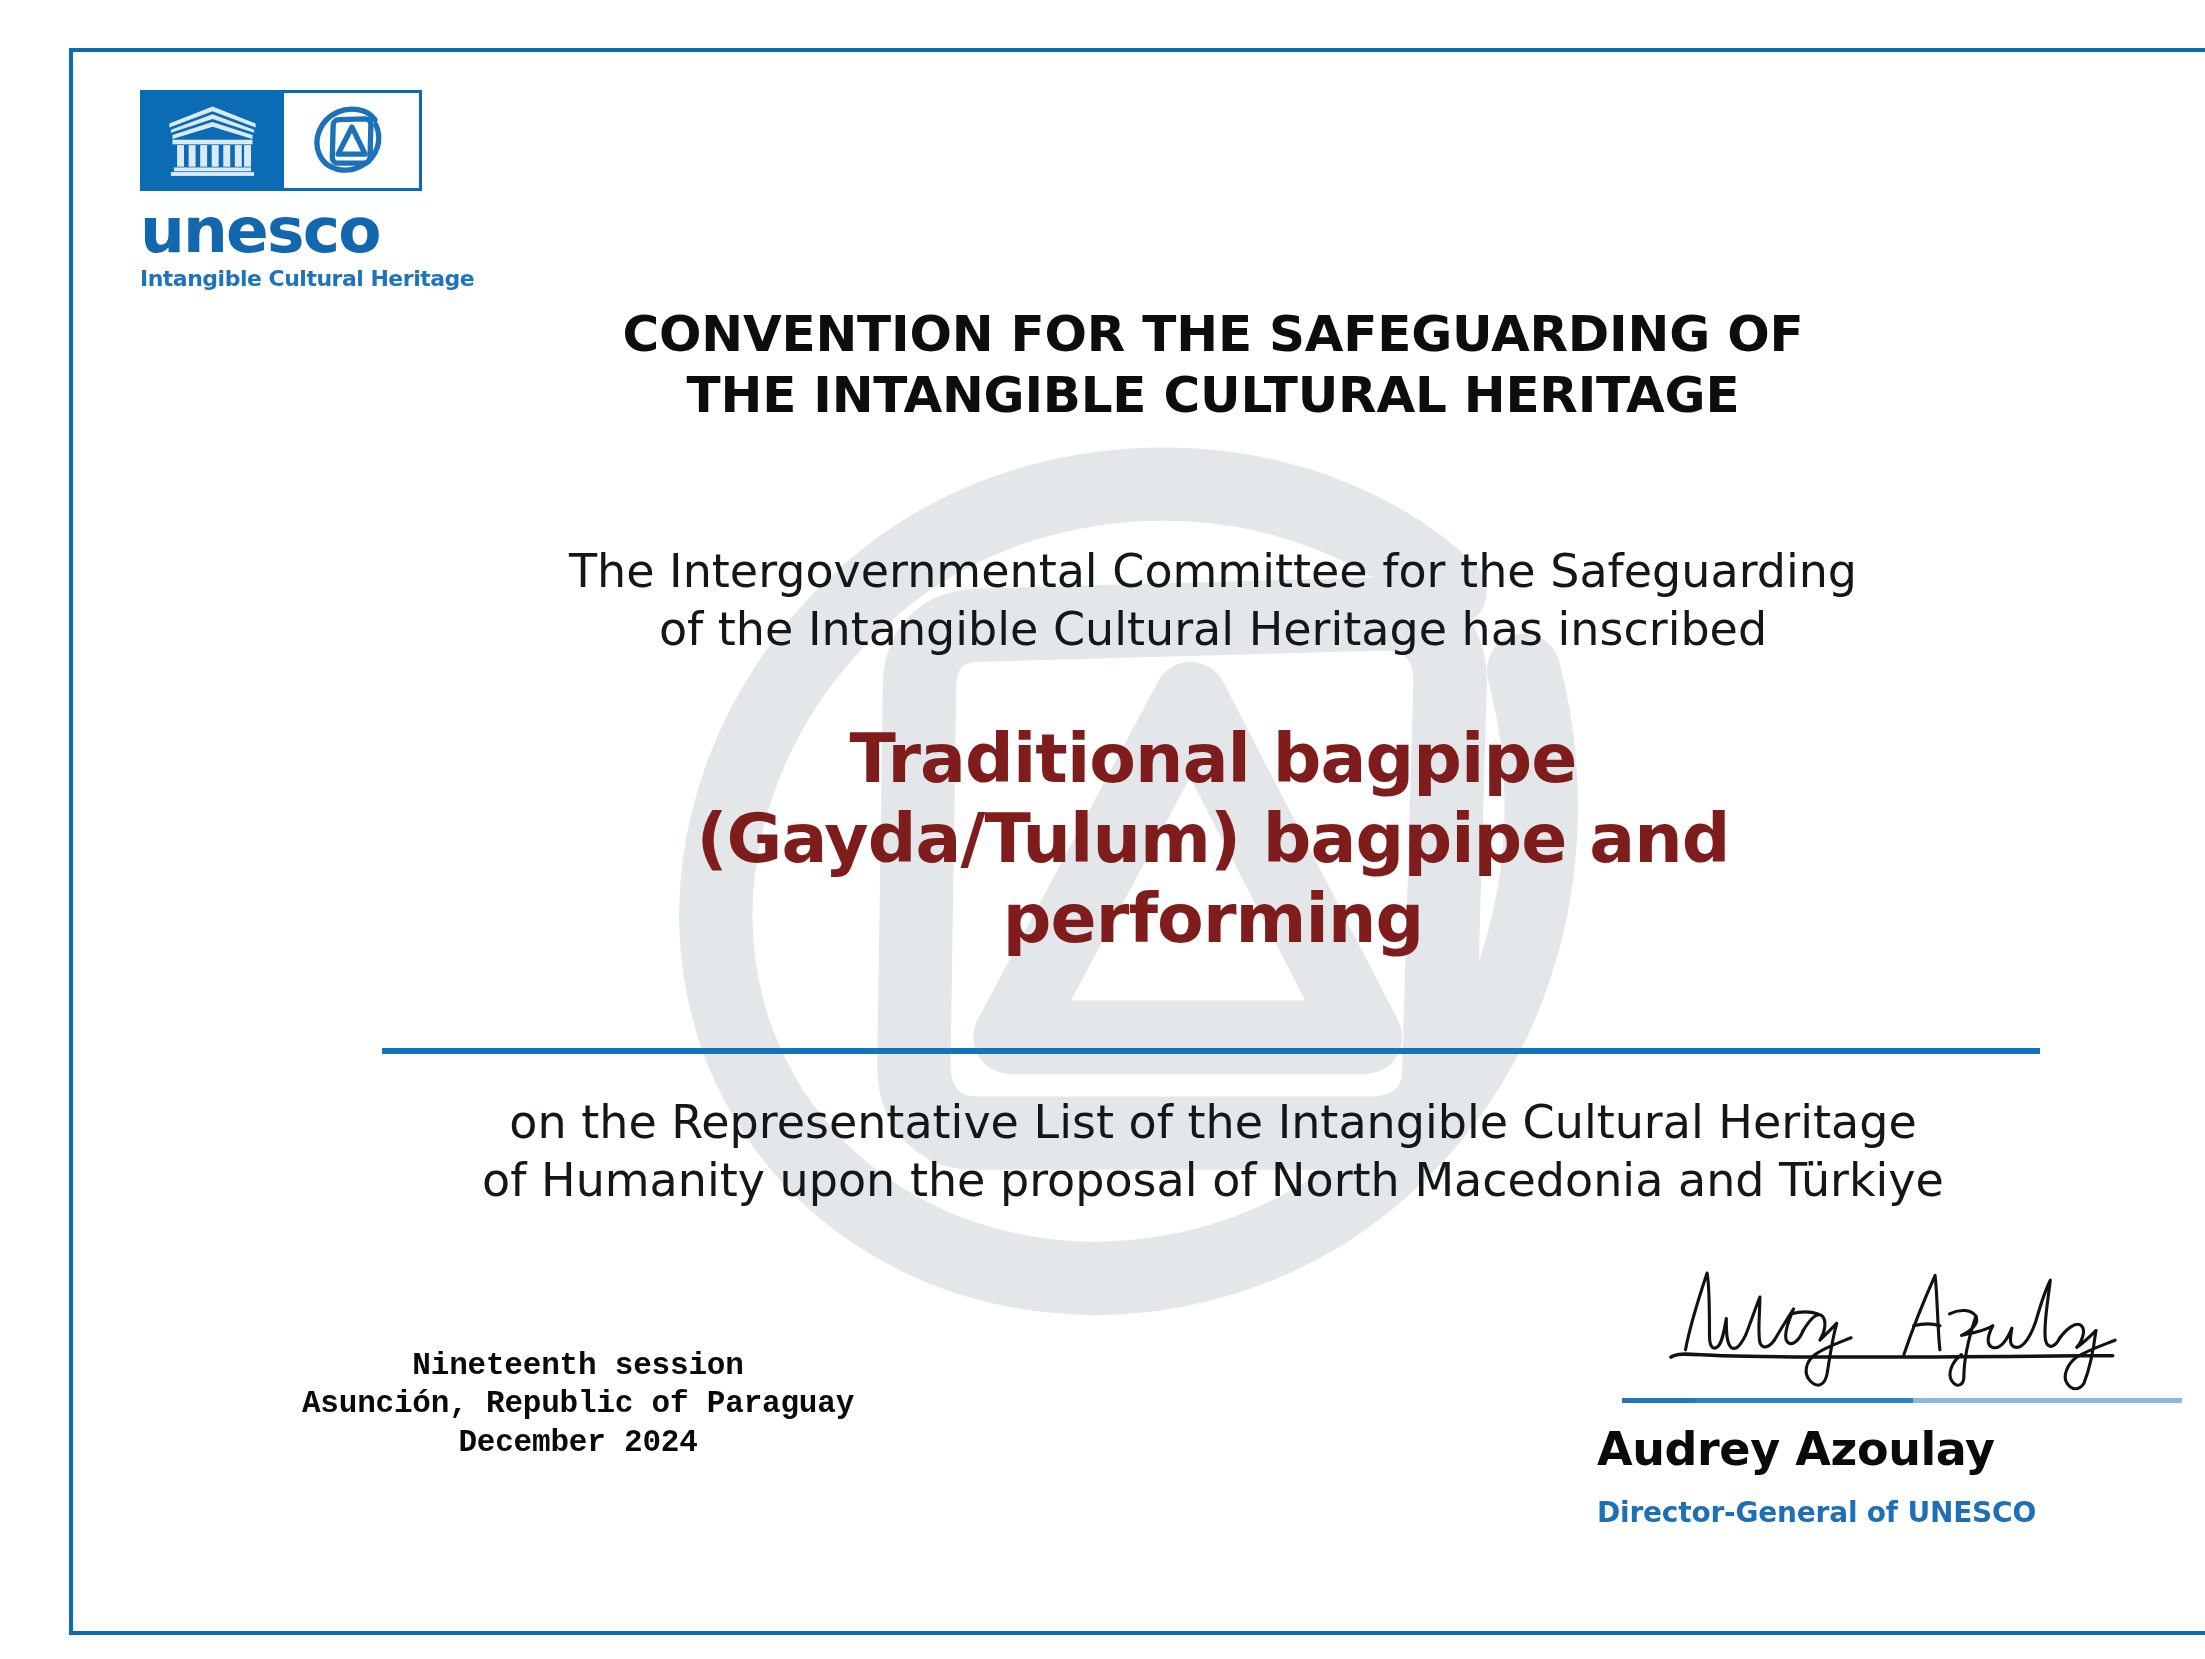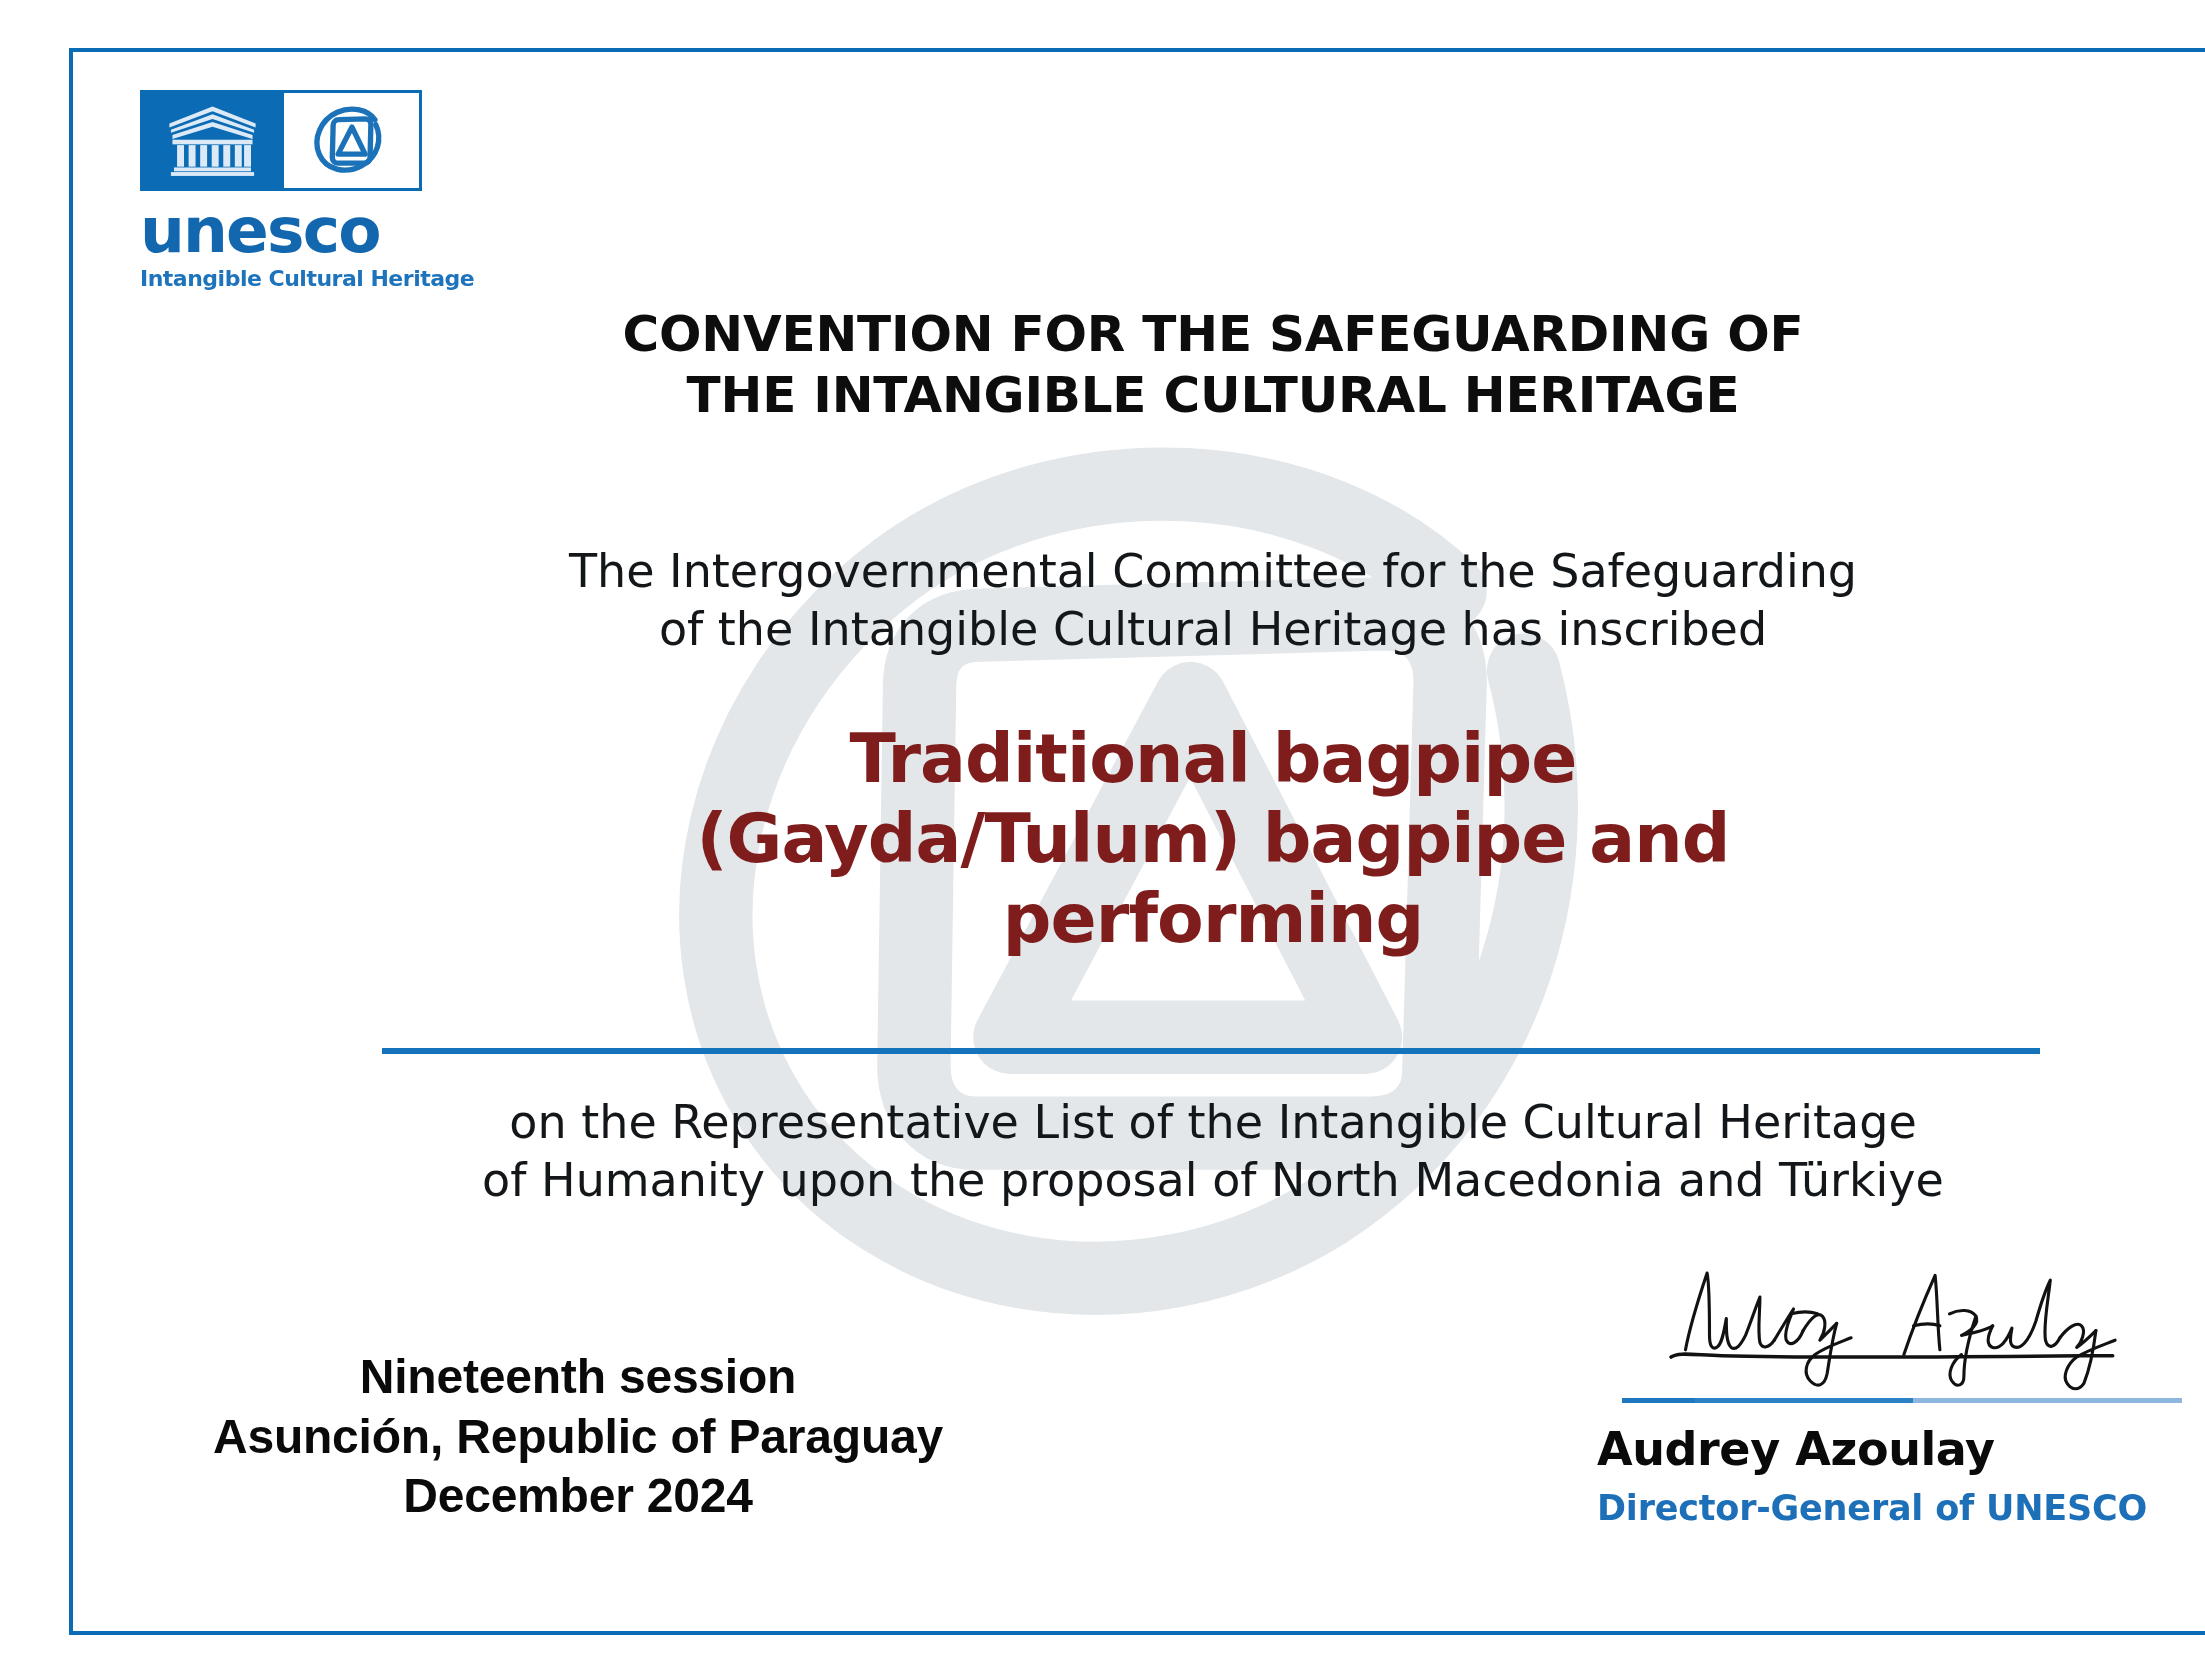--- a/index.html
+++ b/index.html
@@ -166,23 +166,23 @@
     color: #14171a;
   }
 
   
   #session-block {
     position: absolute;
     left: 146px;
     top: 1347px;
     width: 864px;
     text-align: center;
-    font-family: Liberation Sans, sans-serif;
-    font-weight: bold;
-    font-size: 48px;
+    font-family: Liberation Mono, monospace;
+    font-weight: bold;
+    font-size: 31px;
     line-height: 1.24;
     color: #0a0a0a;
     letter-spacing: -0.2px;
   }
 
   
   #signature-block {
     position: absolute;
     left: 1597px;
     top: 1261px;
@@ -209,24 +209,24 @@
   #signature-name {
     margin-top: 21px;
     font-family: "DejaVu Sans", sans-serif;
     font-weight: bold;
     font-size: 46px;
     line-height: 1.1;
     color: #0a0a0a;
     letter-spacing: -0.4px;
   }
   #signature-role {
-    margin-top: 15px;
-    font-family: "DejaVu Sans", sans-serif;
-    font-weight: bold;
-    font-size: 35px;
+    margin-top: 24px;
+    font-family: "DejaVu Sans", sans-serif;
+    font-weight: bold;
+    font-size: 28px;
     line-height: 1.1;
     color: #1d6fb8;
     letter-spacing: -0.2px;
   }
 </style>
 </head>
 <body>
 
 <div id="certificate">
 

